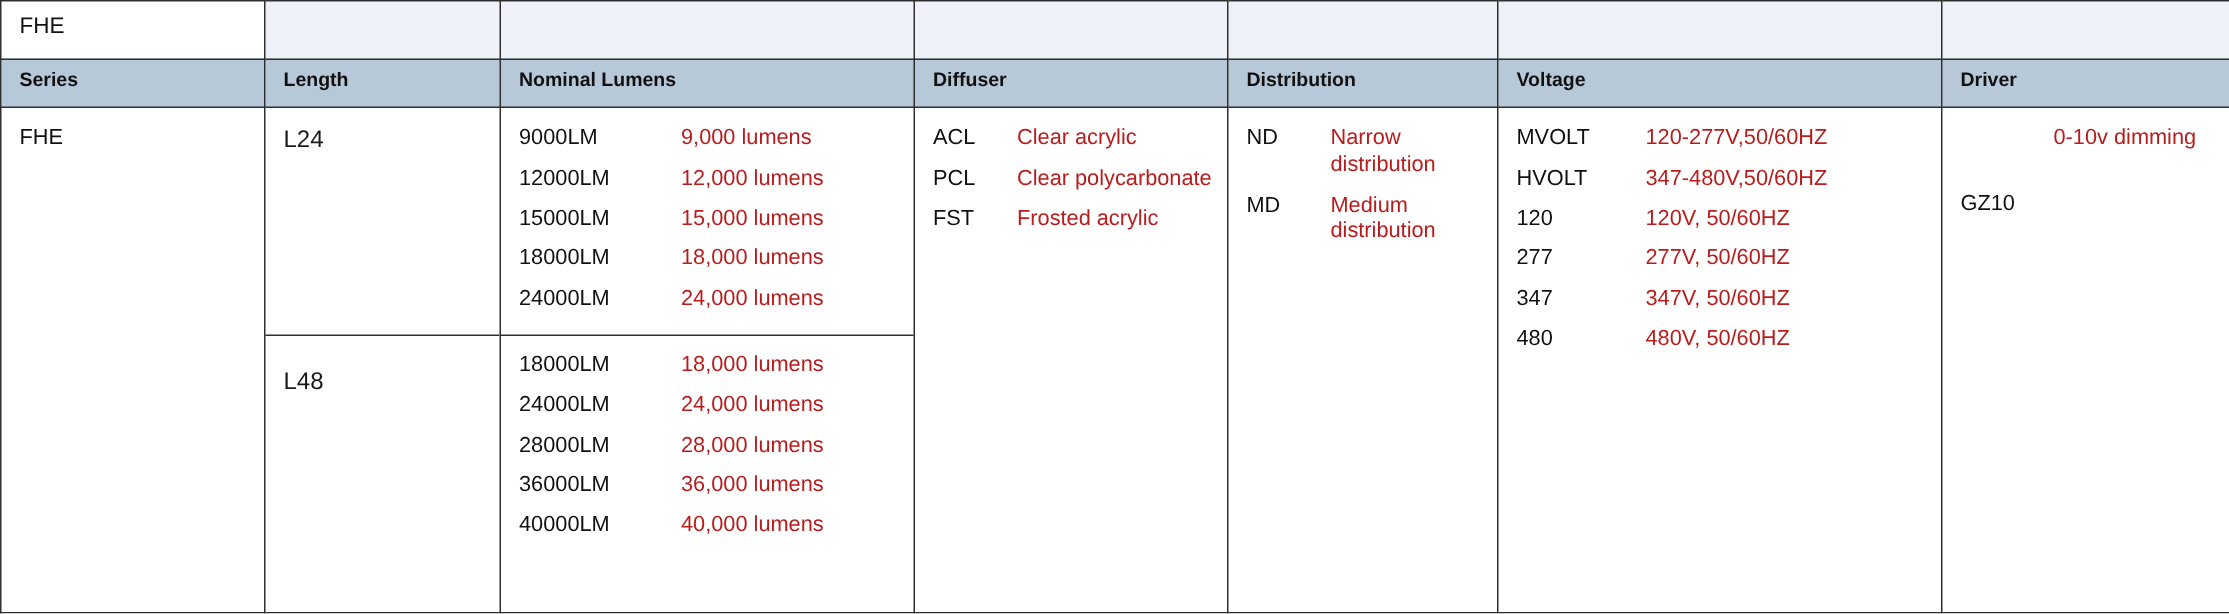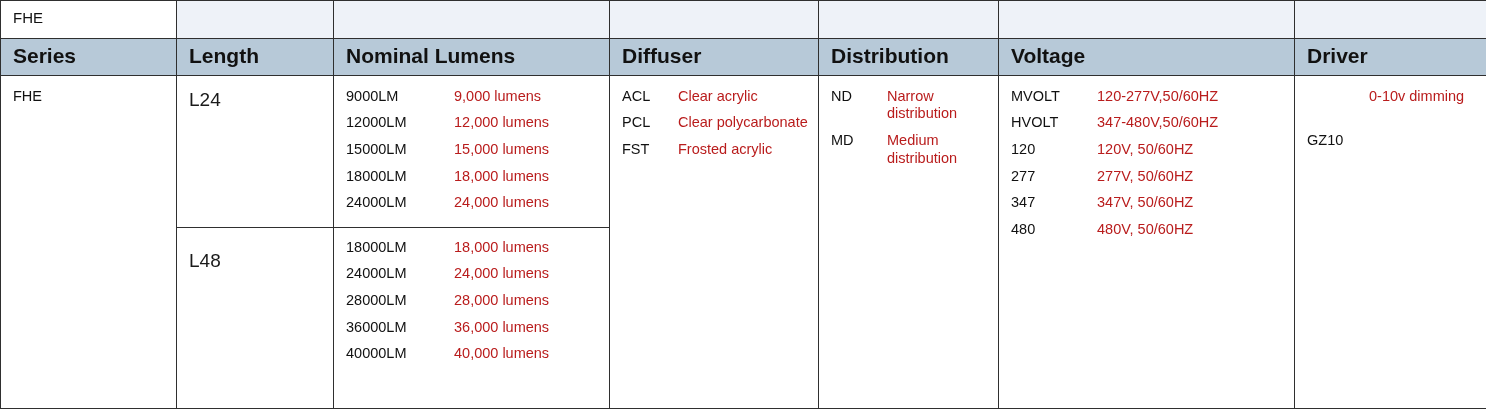--- a/index.html
+++ b/index.html
@@ -52,21 +52,21 @@
 
   
   .hdrrow td {
     background: #b7c9d8;
     height: 30px;
     border-top: 1px solid #2f2f2f;
     border-bottom: 1px solid #2f2f2f;
   }
   .hdr-label {
     font-weight: bold;
-    font-size: 21px;
+    font-size: 13px;
     padding: 5px 0 5px 12px;
     color: #111;
     white-space: nowrap;
   }
 
   
   .bodyrow td {
     height: 320px;
     background: #ffffff;
   }
@@ -114,21 +114,21 @@
 
   .length-block {
     padding: 12px 8px 0 12px;
   }
   .length-block.second {
     border-top: 1px solid #2f2f2f;
     padding-top: 21px;
     margin-top: 0;
   }
   .length-value {
-    font-size: 19px;
+    font-size: 16px;
     line-height: 1.22;
   }
 
   .split-cell {
     display: flex;
     flex-direction: column;
     height: 100%;
   }
   .split-top {
     height: 151px;

